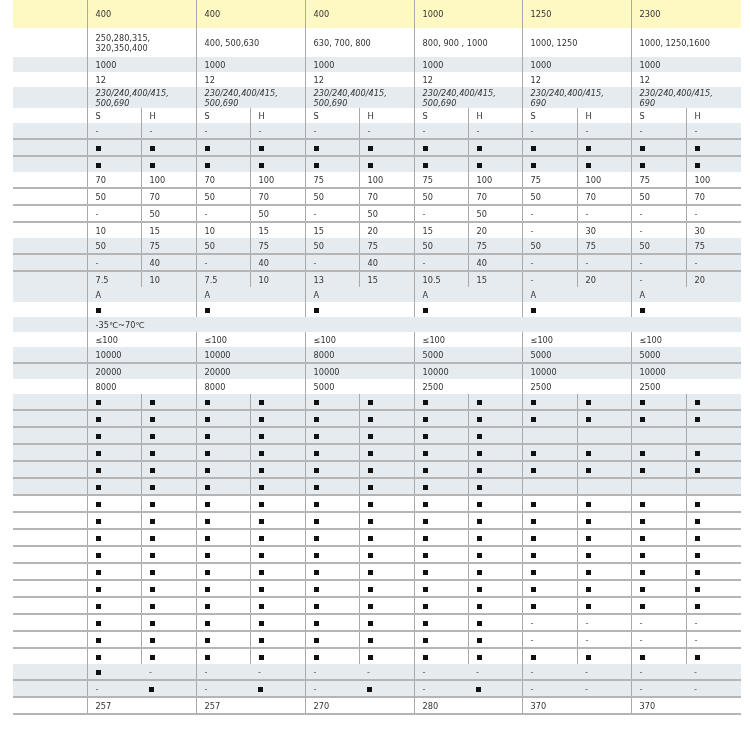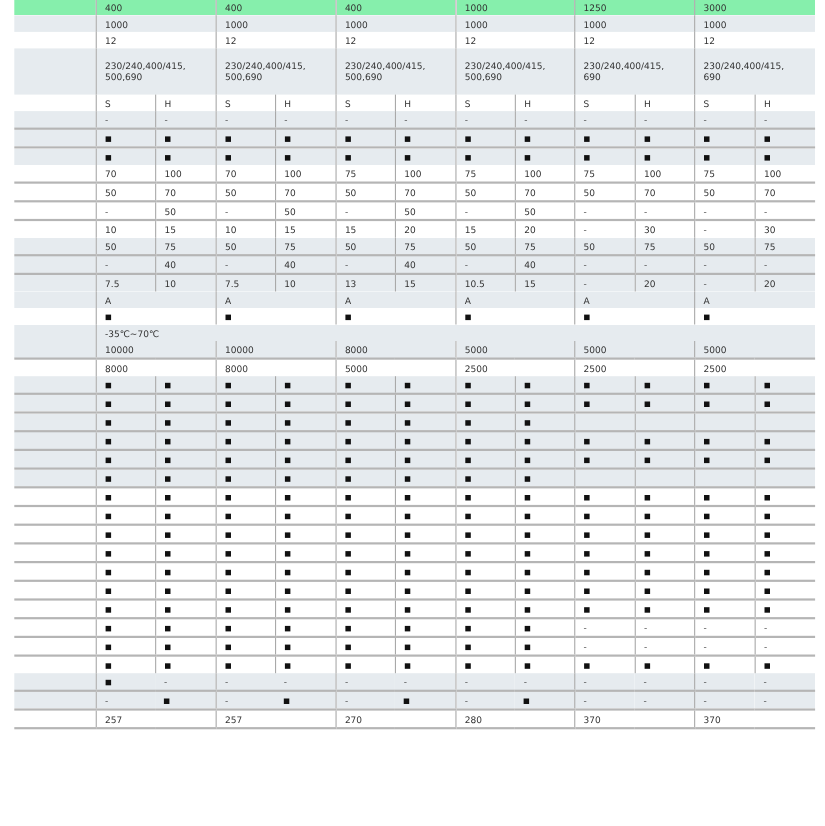--- a/index.html
+++ b/index.html
@@ -6,25 +6,25 @@
   body { width: 750px; height: 751px; position: relative; overflow: hidden;
          font-family: "DejaVu Sans", sans-serif; font-size: 8.2px; color: #333; }
   table.spec { position: absolute; left: 13px; top: 0; border-collapse: collapse;
                table-layout: fixed; width: 727px; }
   table.spec td { padding: 0 0 0 8px; height: 15px; line-height: 10px;
                   vertical-align: middle; white-space: nowrap; overflow: hidden;
                   border: none; }
   td.lbl { width: 66px; padding: 0; }
   td.grp { border-left: 1px solid #a9a9a9 !important; }
   td.sub-h { border-left: 1px solid #a9a9a9 !important; }
-  tr.hdr td { background: #86efac; height: 14px; }
+  tr.hdr td { background: #fef9c3; height: 28px; }
   tr.g td { background: #e6ebef; }
   tr.w td { background: #ffffff; }
   tr.tall td { height: 29px; }
-  tr.tall2 td { height: 42px; }
+  tr.tall2 td { height: 21px; font-style: italic; }
   tr.bl td { border-bottom: 2px solid #b5b5b5; }
   .sq { display: inline-block; width: 5px; height: 5px; background: #111; vertical-align: middle; }
   .dash { color: #555; }
 </style>
 </head>
 <body>
 
 <table class="spec">
   <colgroup>
     <col style="width:74px">
@@ -42,21 +42,30 @@
       <col style="width:55px">
   </colgroup>
   <tbody id="tbody">
       <tr class="hdr">
         <td class="lbl"></td>
         <td class="grp" colspan="2">400</td>
         <td class="grp" colspan="2">400</td>
         <td class="grp" colspan="2">400</td>
         <td class="grp" colspan="2">1000</td>
         <td class="grp" colspan="2">1250</td>
-        <td class="grp" colspan="2">3000</td>
+        <td class="grp" colspan="2">2300</td>
+      </tr>
+      <tr class="w tall">
+        <td class="lbl"></td>
+        <td class="grp" colspan="2">250,280,315,<br>320,350,400</td>
+        <td class="grp" colspan="2">400, 500,630</td>
+        <td class="grp" colspan="2">630, 700, 800</td>
+        <td class="grp" colspan="2">800,  900 , 1000</td>
+        <td class="grp" colspan="2">1000, 1250</td>
+        <td class="grp" colspan="2">1000, 1250,1600</td>
       </tr>
       <tr class="g">
         <td class="lbl"></td>
         <td class="grp" colspan="2">1000</td>
         <td class="grp" colspan="2">1000</td>
         <td class="grp" colspan="2">1000</td>
         <td class="grp" colspan="2">1000</td>
         <td class="grp" colspan="2">1000</td>
         <td class="grp" colspan="2">1000</td>
       </tr>
@@ -258,29 +267,47 @@
         <td class="grp" colspan="2"><span class="sq"></span></td>
         <td class="grp" colspan="2"><span class="sq"></span></td>
         <td class="grp" colspan="2"><span class="sq"></span></td>
         <td class="grp" colspan="2"><span class="sq"></span></td>
         <td class="grp" colspan="2"><span class="sq"></span></td>
       </tr>
       <tr class="g">
         <td class="lbl"></td>
         <td class="grp" colspan="12">-35℃~70℃</td>
       </tr>
+      <tr class="w">
+        <td class="lbl"></td>
+        <td class="grp" colspan="2">≤100</td>
+        <td class="grp" colspan="2">≤100</td>
+        <td class="grp" colspan="2">≤100</td>
+        <td class="grp" colspan="2">≤100</td>
+        <td class="grp" colspan="2">≤100</td>
+        <td class="grp" colspan="2">≤100</td>
+      </tr>
       <tr class="g bl">
         <td class="lbl"></td>
         <td class="grp" colspan="2">10000</td>
         <td class="grp" colspan="2">10000</td>
         <td class="grp" colspan="2">8000</td>
         <td class="grp" colspan="2">5000</td>
         <td class="grp" colspan="2">5000</td>
         <td class="grp" colspan="2">5000</td>
       </tr>
+      <tr class="g">
+        <td class="lbl"></td>
+        <td class="grp" colspan="2">20000</td>
+        <td class="grp" colspan="2">20000</td>
+        <td class="grp" colspan="2">10000</td>
+        <td class="grp" colspan="2">10000</td>
+        <td class="grp" colspan="2">10000</td>
+        <td class="grp" colspan="2">10000</td>
+      </tr>
       <tr class="w">
         <td class="lbl"></td>
         <td class="grp" colspan="2">8000</td>
         <td class="grp" colspan="2">8000</td>
         <td class="grp" colspan="2">5000</td>
         <td class="grp" colspan="2">2500</td>
         <td class="grp" colspan="2">2500</td>
         <td class="grp" colspan="2">2500</td>
       </tr>
       <tr class="g bl">

